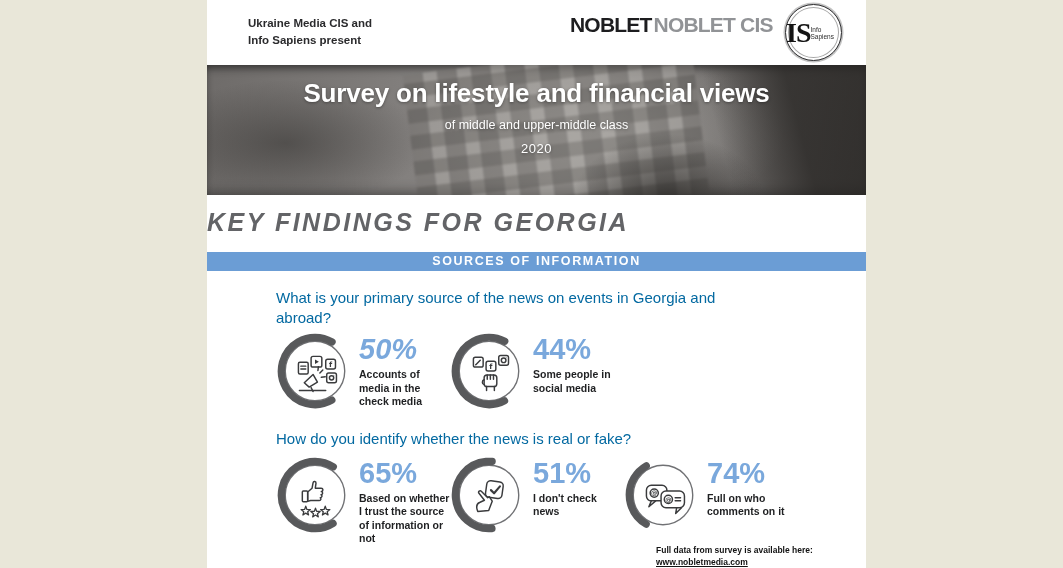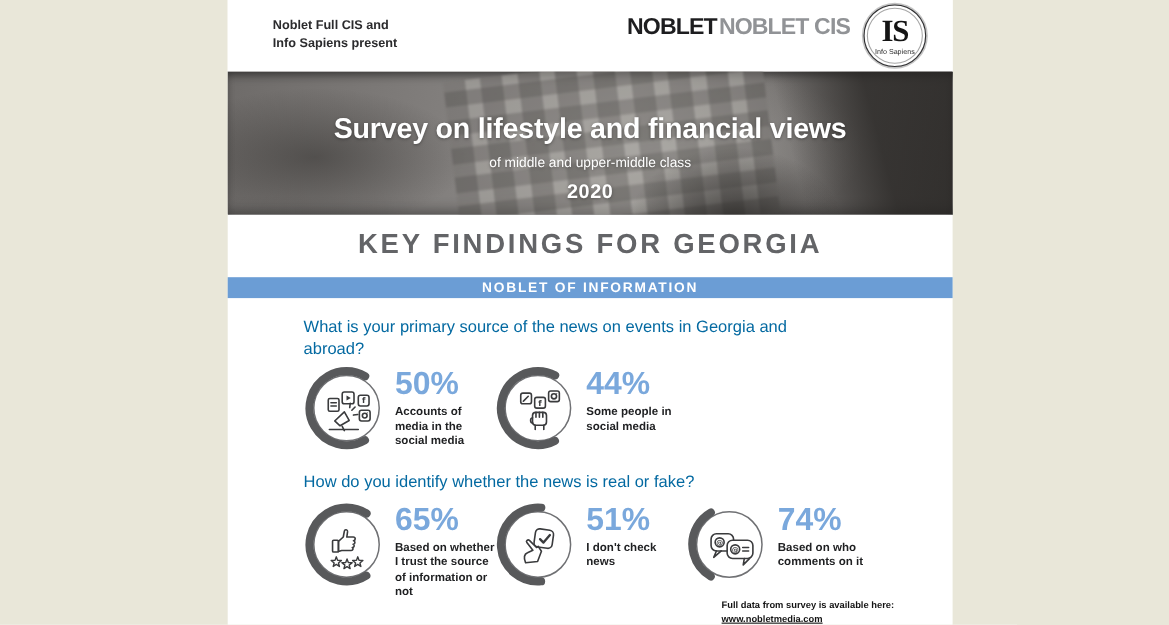--- a/index.html
+++ b/index.html
@@ -9,21 +9,21 @@
   .content { position:absolute; left:207px; top:0; width:659px; height:568px; background:#ffffff; }
 
   
   .header { position:relative; height:65px; background:#fff; }
   .presenter { position:absolute; left:41px; top:15px; font-size:11.5px; font-weight:600; color:#2b2b2d; line-height:1.45; }
   .wordmark { position:absolute; left:363px; top:13px; font-size:21px; font-weight:800; letter-spacing:-0.8px; white-space:nowrap; }
   .wordmark .wm1 { color:#1d1d1f; }
   .wordmark .wm2 { color:#919396; margin-left:2px; }
   .is-logo { position:absolute; right:24px; top:4px; width:57px; height:57px; border:1.6px solid #2e2e30; border-radius:50%;
              box-shadow:0 0 0 1.5px rgba(60,60,60,.30), inset 0 0 0 2px #fff, inset 0 0 0 3px rgba(60,60,60,.45);
-             display:flex; flex-direction:column; align-items:center; justify-content:center; background:#fff; }
+             display:flex; align-items:center; justify-content:center; background:#fff; }
   .is-initials { font-family:"Liberation Serif","DejaVu Serif",serif; font-weight:bold; font-size:28px; line-height:1; color:#141414; letter-spacing:-1px; }
   .is-sub { font-size:6.5px; color:#2b2b2b; margin-top:1px; }
 
   
   .banner { position:relative; height:130px; overflow:hidden; text-align:center; color:#fff;
     background:
       radial-gradient(ellipse 200px 90px at 12% 60%, rgba(52,50,48,.55), rgba(52,50,48,0) 70%),
       radial-gradient(ellipse 260px 120px at 60% 55%, rgba(190,188,184,.50), rgba(190,188,184,0) 70%),
       linear-gradient(100deg, #6e6b69 0%, #858280 35%, #908d8a 55%, #716e6c 78%, #514e4c 100%);
     box-shadow: inset 0 7px 9px -4px rgba(15,15,15,.65), inset 0 -9px 12px -6px rgba(15,15,15,.45);
@@ -35,28 +35,28 @@
       repeating-linear-gradient(90deg, rgba(48,46,44,.42) 0 20px, transparent 20px 34px),
       #aeaba7;
     transform:rotate(-7deg); opacity:.55; filter:blur(1px);
   }
   .banner::after { 
     content:""; position:absolute; inset:0;
     background:
       radial-gradient(ellipse 150px 110px at 70% 108%, rgba(40,38,36,.80), rgba(40,38,36,0) 65%),
       linear-gradient(75deg, transparent 76%, rgba(38,36,34,.72) 88%);
   }
-  .banner-inner { position:relative; z-index:2; padding-top:36px; text-shadow:0 1px 3px rgba(0,0,0,.35); }
+  .banner-inner { position:relative; z-index:2; padding-top:13px; text-shadow:0 1px 3px rgba(0,0,0,.35); }
   .banner-title { font-size:26px; font-weight:bold; letter-spacing:-0.2px; }
   .banner-sub { font-size:12.5px; margin-top:9px; line-height:1.15; }
   .banner-sub2 { font-size:12.5px; margin-top:2px; }
-  .banner-year { font-size:18px; font-weight:700; margin-top:9px; letter-spacing:.5px; }
-
-  
-  .findings-title { margin-top:13px; text-align:center; font-size:25px; font-weight:bold; letter-spacing:2.5px; color:#636467; }
+  .banner-year { font-size:13px; font-weight:400; margin-top:9px; letter-spacing:.5px; }
+
+  
+  .findings-title { margin-top:13px; font-size:25px; font-weight:bold; letter-spacing:2.5px; color:#636467;font-style:italic; }
   .section-bar { margin-top:15px; height:19px; line-height:19px; text-align:center; color:#fff;
                  font-size:12.5px; font-weight:bold; letter-spacing:1.6px; }
 
   .qa { padding-left:69px; }
   .question { margin-top:17px; width:485px; font-size:15px; color:#0369a1; line-height:1.3; font-weight:500; }
   .q2 { margin-top:19px; }
   .stats-row { display:flex; margin-top:5px; }
   .stats-row2 { margin-top:7px; }
   .stat { width:174px; display:flex; align-items:flex-start; }
   .stat-svg { width:78px; height:78px; flex:none; }
@@ -76,42 +76,42 @@
 <svg width="0" height="0" style="position:absolute">
   <defs>
     <path id="star" d="M0,-5 L1.2,-1.7 4.8,-1.6 2,0.7 2.9,4 0,2.1 -2.9,4 -2,0.7 -4.8,-1.6 -1.2,-1.7 Z"></path>
   </defs>
 </svg>
 
 <div class="content">
 
   <div class="header">
     <div class="presenter">
-      <div>Noblet Full CIS and</div>
+      <div>Ukraine Media CIS and</div>
       <div>Info Sapiens present</div>
     </div>
     <div class="wordmark">
       <span class="wm1">NOBLET</span><span class="wm2">NOBLET CIS</span>
     </div>
     <div class="is-logo">
       <div class="is-initials">IS</div>
       <div class="is-sub">Info Sapiens</div>
     </div>
   </div>
 
   <div class="banner">
     <div class="banner-inner">
       <div class="banner-title">Survey on lifestyle and financial views</div>
       <div class="banner-sub">of middle and upper-middle class</div>
       <div class="banner-year">2020</div>
     </div>
   </div>
 
   <div class="findings-title">KEY FINDINGS FOR GEORGIA</div>
-  <div class="section-bar" style="background: rgb(107, 157, 213);">NOBLET OF INFORMATION</div>
+  <div class="section-bar" style="background: rgb(107, 157, 213);">SOURCES OF INFORMATION</div>
 
   <div class="qa">
 
     <div class="question">What is your primary source of the news on events in Georgia and abroad?</div>
 
     <div class="stats-row">
 
       <div class="stat">
         <svg class="stat-svg" viewBox="0 0 80 80">
           <circle cx="40" cy="40" r="30.5" fill="#fff" stroke="#707174" stroke-width="1.4"></circle>
@@ -125,22 +125,22 @@
             <text x="56" y="35.6" font-size="7.5" font-weight="bold" fill="#3a3b3d" stroke="none" text-anchor="middle">f</text>
             <rect x="52" y="42" width="10" height="10" rx="2"></rect>
             <circle cx="57" cy="47" r="2.2"></circle>
             <circle cx="59.4" cy="44.4" r="0.5" fill="#3a3b3d" stroke="none"></circle>
             <path d="M29,52 l9,-8.5 4.5,8 -8.5,5 z"></path>
             <path d="M36,57 l2,4 M45,42 l3,-3 M46.5,46.5 l4,-0.5 M43,39.5 l0.5,-4"></path>
             <path d="M24,60 h27"></path>
           </g>
         </svg>
         <div class="stat-text">
-          <div class="pct" style="color: rgb(122, 168, 220);">50%</div>
-          <div class="lbl">Accounts of media in the social media</div>
+          <div class="pct" style="color: rgb(122, 168, 220); font-style: italic;">50%</div>
+          <div class="lbl">Accounts of media in the check media</div>
         </div>
       </div>
 
       <div class="stat">
         <svg class="stat-svg" viewBox="0 0 80 80">
           <circle cx="40" cy="40" r="30.5" fill="#fff" stroke="#707174" stroke-width="1.4"></circle>
           <circle class="arc" cx="40" cy="40" r="34.5" fill="none" stroke="#58595b" stroke-width="7.5" stroke-linecap="round" stroke-dasharray="141.50256910544027 216.76989309769573" transform="rotate(62.5 40 40)"></circle>
           <g stroke="#3a3b3d" stroke-width="1.5" fill="none" stroke-linecap="round" stroke-linejoin="round">
             <rect x="24" y="26" width="10" height="10" rx="2"></rect>
             <path d="M27,33 l4,-4 M27,33 l-0.6,0.6"></path>
@@ -214,21 +214,21 @@
             <text x="31" y="40.4" font-size="6.5" font-weight="bold" fill="#3a3b3d" stroke="none" text-anchor="middle">@</text>
             <rect x="38" y="36" width="24" height="17" rx="5" fill="#fff"></rect>
             <path d="M54,53 l-1,6 6,-6"></path>
             <circle cx="45.5" cy="44.5" r="4.2"></circle>
             <text x="45.5" y="46.9" font-size="6.5" font-weight="bold" fill="#3a3b3d" stroke="none" text-anchor="middle">@</text>
             <path d="M52.5,42.8 h5.5 M52.5,46 h5.5"></path>
           </g>
         </svg>
         <div class="stat-text">
           <div class="pct" style="color: rgb(122, 168, 220);">74%</div>
-          <div class="lbl">Based on who comments on it</div>
+          <div class="lbl">Full on who comments on it</div>
         </div>
       </div>
     </div>
   </div>
 
   <div class="footer">
     <div>Full data from survey is available here:</div>
     <a href="#">www.nobletmedia.com</a>
   </div>
 

